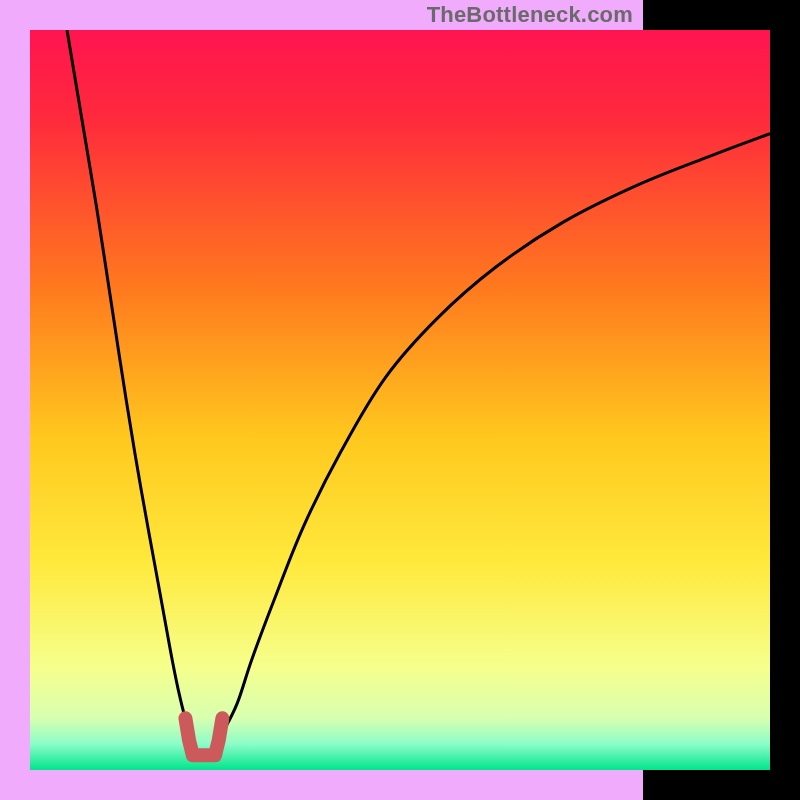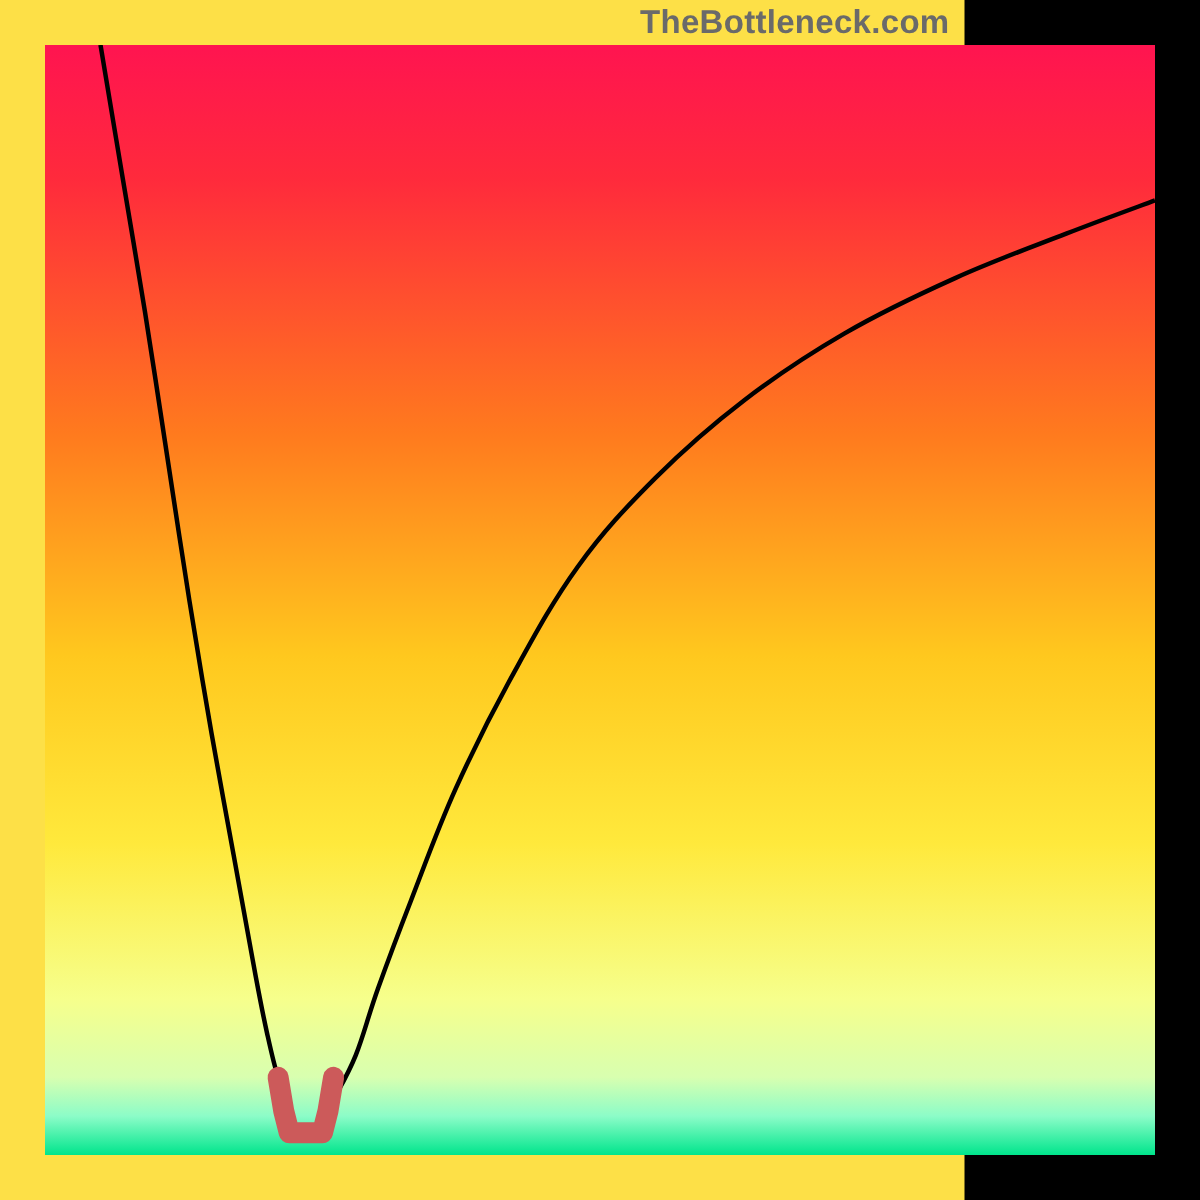--- a/index.html
+++ b/index.html
@@ -9,21 +9,21 @@
     height: 800px;
     background: #000;
     overflow: hidden;
   }
   .frame {
     position: absolute;
     left: 0;
     top: 0;
     width: 643px;
     height: 800px;
-    background: #fde047;
+    background: #f0abfc;
   }
   .watermark {
     position: absolute;
     top: 2px;
     right: 10px;
     font-family: Arial, Helvetica, sans-serif;
     font-size: 22px;
     font-weight: 600;
     color: #6a6a6a;
     letter-spacing: 0.2px;

